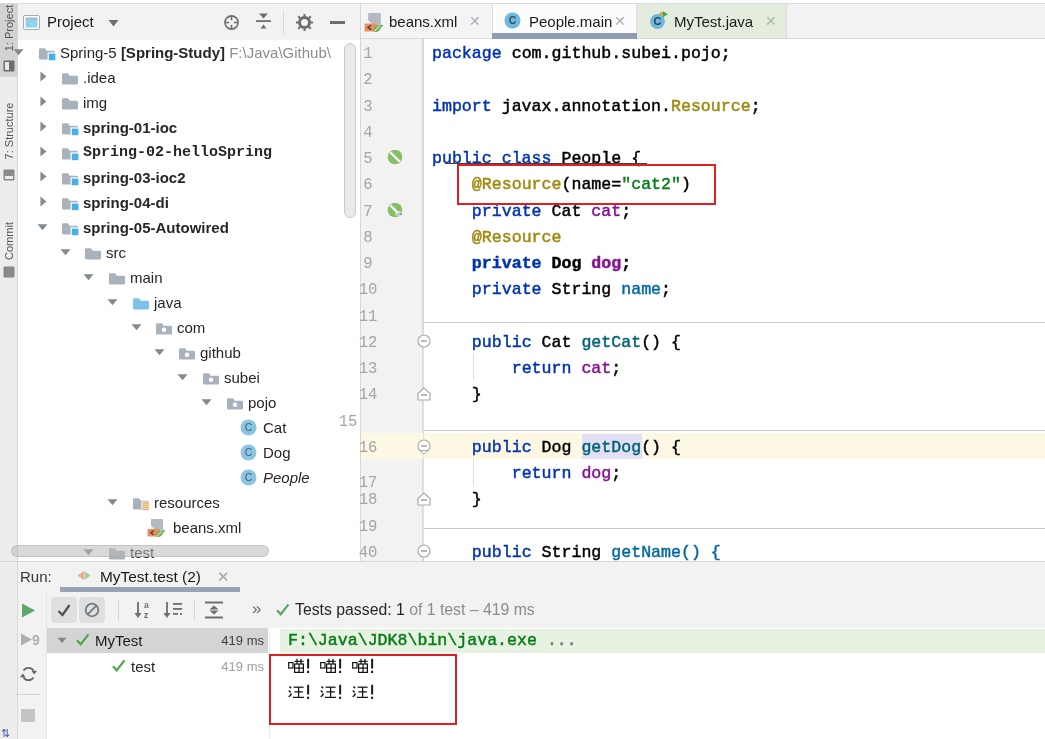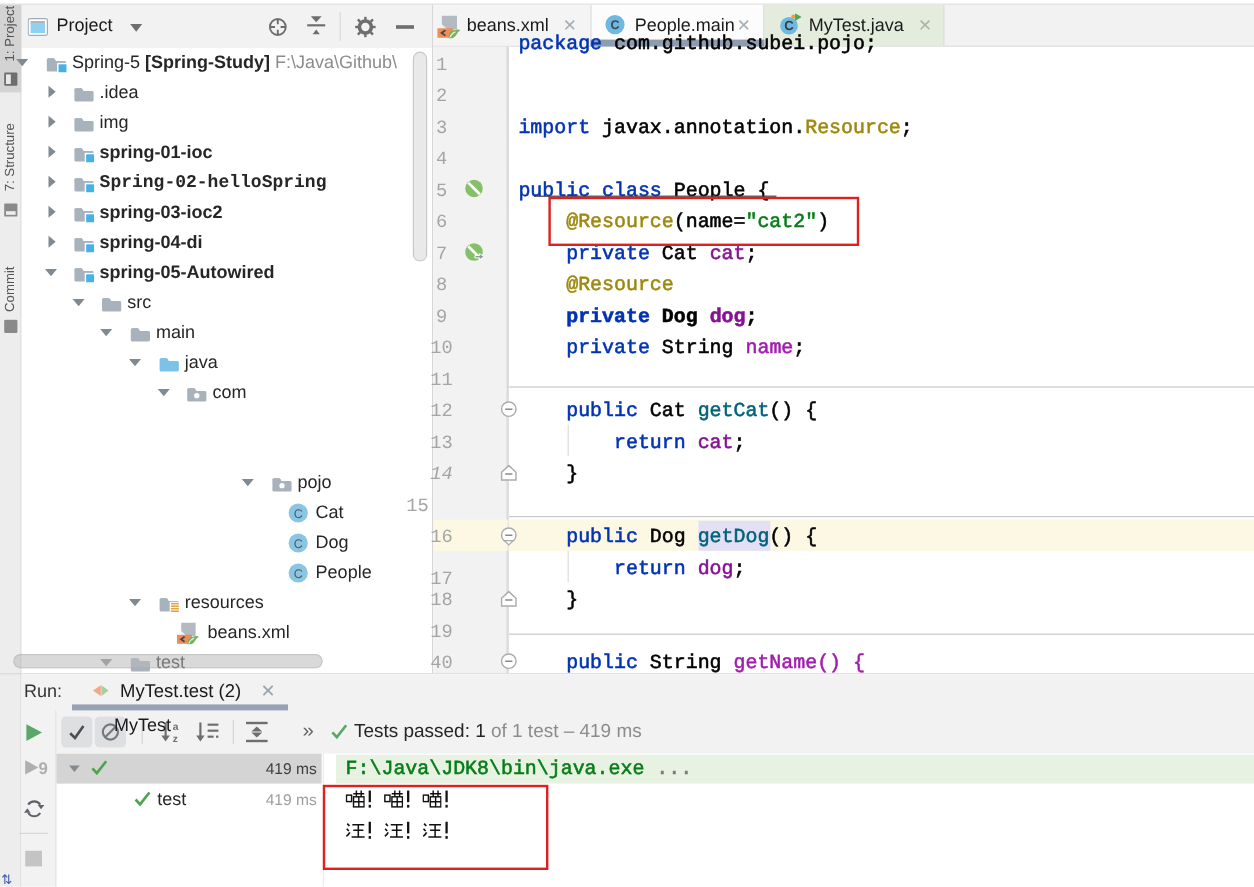--- a/index.html
+++ b/index.html
@@ -1,20 +1,20 @@
 <!DOCTYPE html>
 <html><head><meta charset="utf-8"><style>
 *{margin:0;padding:0;box-sizing:border-box;}
 svg{display:block;}
 body{font-family:"Liberation Sans",sans-serif;}
 #app{position:relative;width:1045px;height:739px;background:#fff;overflow:hidden;font-family:"Liberation Sans",sans-serif;}
 .r{position:absolute;height:25px;line-height:25px;font-size:15px;color:#262626;white-space:nowrap;}
 .r svg{vertical-align:middle;}
 .code{position:absolute;left:432px;height:26px;line-height:26px;font-family:"Liberation Mono",monospace;font-size:16.6px;font-weight:400;-webkit-text-stroke:0.45px currentColor;color:#000;white-space:pre;}
-.k{color:#0033B3;}.an{color:#9E880D;}.s{color:#067D17;}.f{color:#871094;}.m{color:#00627A;}.gy{color:#a21caf;}
+.k{color:#0033B3;}.an{color:#9E880D;}.s{color:#067D17;}.f{color:#871094;}.m{color:#00627A;}.gy{color:#0369a1;}
 .ln{position:absolute;width:40px;text-align:center;height:26px;line-height:26px;font-family:"Liberation Mono",monospace;font-size:15.6px;color:#A5A5A5;}
 </style></head><body>
 <div id="app">
 <div style="position:absolute;left:0px;top:3px;width:1045px;height:1px;background:#DADADA;"></div>
 <div style="position:absolute;left:0px;top:4px;width:18px;height:735px;background:#EDEDED;border-right:1px solid #D9D9D9;"></div>
 <div style="position:absolute;left:0px;top:4px;width:18px;height:73px;background:#D3D3D3;"></div>
 <div style="position:absolute;left:-19.0px;top:19.0px;width:56px;height:18px;transform:rotate(-90deg);font-size:11px;color:#555;text-align:center;line-height:18px;white-space:nowrap;">1: Project</div>
 <div style="position:absolute;left:3px;top:60px;width:12px;height:12px;">
       <svg width="12" height="12" viewBox="0 0 12 12">
         <rect x="0.5" y="0.5" width="11" height="11" rx="1" fill="#6E6E6E"></rect>
@@ -100,21 +100,21 @@
       </span>
       <span style="position:absolute;left:263px;">Dog</span>
     </div>
 <div class="r" style="left:0;top:464.5px;width:360px;">
       <span style="position:absolute;left:240px;top:4px;">
         <svg width="17" height="17" viewBox="0 0 17 17">
           <circle cx="8.5" cy="8.5" r="8.0" fill="#8AC6E4"></circle>
           <text x="8.5" y="12.4" text-anchor="middle" font-family="Liberation Sans" font-size="10.5" font-weight="normal" fill="#4A5A63">C</text>
         </svg>
       </span>
-      <span style="position:absolute;left:263px;">People</span>
+      <span style="position:absolute;left:263px;font-style:italic;">People</span>
     </div>
 <div class="r" style="left:0;top:39.5px;width:360px;">
       <span style="position:absolute;left:12px;top:5.5px;">
         <svg width="13" height="13" viewBox="0 0 13 13">
           <polygon points="1.5,4.16 11.5,4.16 6.5,10.14" fill="#808A90"></polygon>
         </svg>
       </span>
       <span style="position:absolute;left:38px;top:4.5px;">
         <svg width="18" height="17" viewBox="0 0 18 17">
           <path d="M1 6 Q1 4.6 2.3 4.6 L7 4.6 L8.7 6.8 L15.7 6.8 Q17 6.8 17 8 L17 14.3 Q17 15.6 15.7 15.6 L2.3 15.6 Q1 15.6 1 14.3 Z" fill="#A8B2BC"></path>
@@ -282,20 +282,50 @@
         </svg>
       </span>
       <span style="position:absolute;left:155px;top:4.5px;">
         <svg width="18" height="17" viewBox="0 0 18 17">
           <path d="M1 6 Q1 4.6 2.3 4.6 L7 4.6 L8.7 6.8 L15.7 6.8 Q17 6.8 17 8 L17 14.3 Q17 15.6 15.7 15.6 L2.3 15.6 Q1 15.6 1 14.3 Z" fill="#A8B2BC"></path>
           <path d="M1 6 Q1 4.6 2.3 4.6 L7 4.6 L8.3 6.3 L1 6.3 Z" fill="#A8B2BC"></path>
           <circle cx="9" cy="10.7" r="2.2" fill="#fff"></circle>
         </svg>
       </span>
       <span style="position:absolute;left:177px;">com</span>
+    </div>
+<div class="r" style="left:0;top:339.5px;width:360px;">
+      <span style="position:absolute;left:153px;top:5.5px;">
+        <svg width="13" height="13" viewBox="0 0 13 13">
+          <polygon points="1.5,4.16 11.5,4.16 6.5,10.14" fill="#808A90"></polygon>
+        </svg>
+      </span>
+      <span style="position:absolute;left:178px;top:4.5px;">
+        <svg width="18" height="17" viewBox="0 0 18 17">
+          <path d="M1 6 Q1 4.6 2.3 4.6 L7 4.6 L8.7 6.8 L15.7 6.8 Q17 6.8 17 8 L17 14.3 Q17 15.6 15.7 15.6 L2.3 15.6 Q1 15.6 1 14.3 Z" fill="#A8B2BC"></path>
+          <path d="M1 6 Q1 4.6 2.3 4.6 L7 4.6 L8.3 6.3 L1 6.3 Z" fill="#A8B2BC"></path>
+          <circle cx="9" cy="10.7" r="2.2" fill="#fff"></circle>
+        </svg>
+      </span>
+      <span style="position:absolute;left:200px;">github</span>
+    </div>
+<div class="r" style="left:0;top:364.5px;width:360px;">
+      <span style="position:absolute;left:176px;top:5.5px;">
+        <svg width="13" height="13" viewBox="0 0 13 13">
+          <polygon points="1.5,4.16 11.5,4.16 6.5,10.14" fill="#808A90"></polygon>
+        </svg>
+      </span>
+      <span style="position:absolute;left:202px;top:4.5px;">
+        <svg width="18" height="17" viewBox="0 0 18 17">
+          <path d="M1 6 Q1 4.6 2.3 4.6 L7 4.6 L8.7 6.8 L15.7 6.8 Q17 6.8 17 8 L17 14.3 Q17 15.6 15.7 15.6 L2.3 15.6 Q1 15.6 1 14.3 Z" fill="#A8B2BC"></path>
+          <path d="M1 6 Q1 4.6 2.3 4.6 L7 4.6 L8.3 6.3 L1 6.3 Z" fill="#A8B2BC"></path>
+          <circle cx="9" cy="10.7" r="2.2" fill="#fff"></circle>
+        </svg>
+      </span>
+      <span style="position:absolute;left:224px;">subei</span>
     </div>
 <div class="r" style="left:0;top:389.5px;width:360px;">
       <span style="position:absolute;left:200px;top:5.5px;">
         <svg width="13" height="13" viewBox="0 0 13 13">
           <polygon points="1.5,4.16 11.5,4.16 6.5,10.14" fill="#808A90"></polygon>
         </svg>
       </span>
       <span style="position:absolute;left:226px;top:4.5px;">
         <svg width="18" height="17" viewBox="0 0 18 17">
           <path d="M1 6 Q1 4.6 2.3 4.6 L7 4.6 L8.7 6.8 L15.7 6.8 Q17 6.8 17 8 L17 14.3 Q17 15.6 15.7 15.6 L2.3 15.6 Q1 15.6 1 14.3 Z" fill="#A8B2BC"></path>
@@ -413,28 +443,28 @@
 <div class="ln" style="left:348px;top:120px;">4</div>
 <div class="ln" style="left:348px;top:146px;">5</div>
 <div class="ln" style="left:348px;top:172px;">6</div>
 <div class="ln" style="left:348px;top:199px;">7</div>
 <div class="ln" style="left:348px;top:225px;">8</div>
 <div class="ln" style="left:348px;top:251px;">9</div>
 <div class="ln" style="left:348px;top:277px;">10</div>
 <div class="ln" style="left:348px;top:304px;">11</div>
 <div class="ln" style="left:348px;top:330px;">12</div>
 <div class="ln" style="left:348px;top:356px;">13</div>
-<div class="ln" style="left:348px;top:382px;font-style:italic;">14</div>
+<div class="ln" style="left:348px;top:382px;">14</div>
 <div class="ln" style="left:328px;top:409px;">15</div>
 <div class="ln" style="left:348px;top:435px;">16</div>
 <div class="ln" style="left:348px;top:470px;">17</div>
 <div class="ln" style="left:348px;top:487px;">18</div>
 <div class="ln" style="left:348px;top:514px;">19</div>
 <div class="ln" style="left:348px;top:540px;">40</div>
-<div class="code" style="top:24px;"><span class="k">package</span> com.github.subei.pojo;</div>
+<div class="code" style="top:41px;"><span class="k">package</span> com.github.subei.pojo;</div>
 <div class="code" style="top:94px;"><span class="k">import</span> javax.annotation.<span class="an">Resource</span>;</div>
 <div class="code" style="top:146px;"><span class="k">public class</span> People {</div>
 <div class="code" style="top:172px;">    <span class="an">@Resource</span>(name=<span class="s">"cat2"</span>)</div>
 <div class="code" style="top:199px;">    <span class="k">private</span> Cat <span class="f">cat</span>;</div>
 <div class="code" style="top:225px;">    <span class="an">@Resource</span></div>
 <div class="code" style="top:251px;font-weight:bold;">    <span class="k">private</span> Dog <span class="f">dog</span>;</div>
 <div class="code" style="top:277px;">    <span class="k">private</span> String <span class="gy">name</span>;</div>
 <div class="code" style="top:330px;">    <span class="k">public</span> Cat <span class="m">getCat</span>() {</div>
 <div class="code" style="top:356px;">        <span class="k">return</span> <span class="f">cat</span>;</div>
 <div class="code" style="top:382px;">    }</div>
@@ -575,21 +605,21 @@
 <div style="position:absolute;left:56px;top:634px;width:12px;height:12px;">
       <svg width="12" height="12" viewBox="0 0 12 12">
         <polygon points="1.5,3.84 10.5,3.84 6.0,9.36" fill="#808A90"></polygon>
       </svg>
     </div>
 <div style="position:absolute;left:75px;top:632px;width:15px;height:15px;">
       <svg width="15" height="15" viewBox="0 0 15 15">
         <path d="M2 8.25 L5.7 12.299999999999999 L13.5 2.4" stroke="#4CA64C" stroke-width="2.2" fill="none"></path>
       </svg>
     </div>
-<div style="position:absolute;left:95px;top:592px;width:80px;height:22px;line-height:25px;font-size:15px;color:#1A1A1A;">MyTest</div>
+<div style="position:absolute;left:95px;top:628px;width:80px;height:22px;line-height:25px;font-size:15px;color:#1A1A1A;">MyTest</div>
 <div style="position:absolute;left:190px;top:628px;width:74px;height:25px;line-height:25px;font-size:13px;color:#404040;text-align:right;">419 ms</div>
 <div style="position:absolute;left:111px;top:658px;width:15px;height:15px;">
       <svg width="15" height="15" viewBox="0 0 15 15">
         <path d="M2 8.25 L5.7 12.299999999999999 L13.5 2.4" stroke="#4CA64C" stroke-width="2.2" fill="none"></path>
       </svg>
     </div>
 <div style="position:absolute;left:131px;top:654px;width:80px;height:25px;line-height:25px;font-size:15px;color:#262626;">test</div>
 <div style="position:absolute;left:190px;top:654px;width:74px;height:25px;line-height:25px;font-size:13px;color:#9E9E9E;text-align:right;">419 ms</div>
 <div style="position:absolute;left:269px;top:628px;width:1px;height:111px;background:#ECECEC;"></div>
 <div style="position:absolute;left:280px;top:628.5px;width:765px;height:24px;background:#E8F2E3;"></div>

